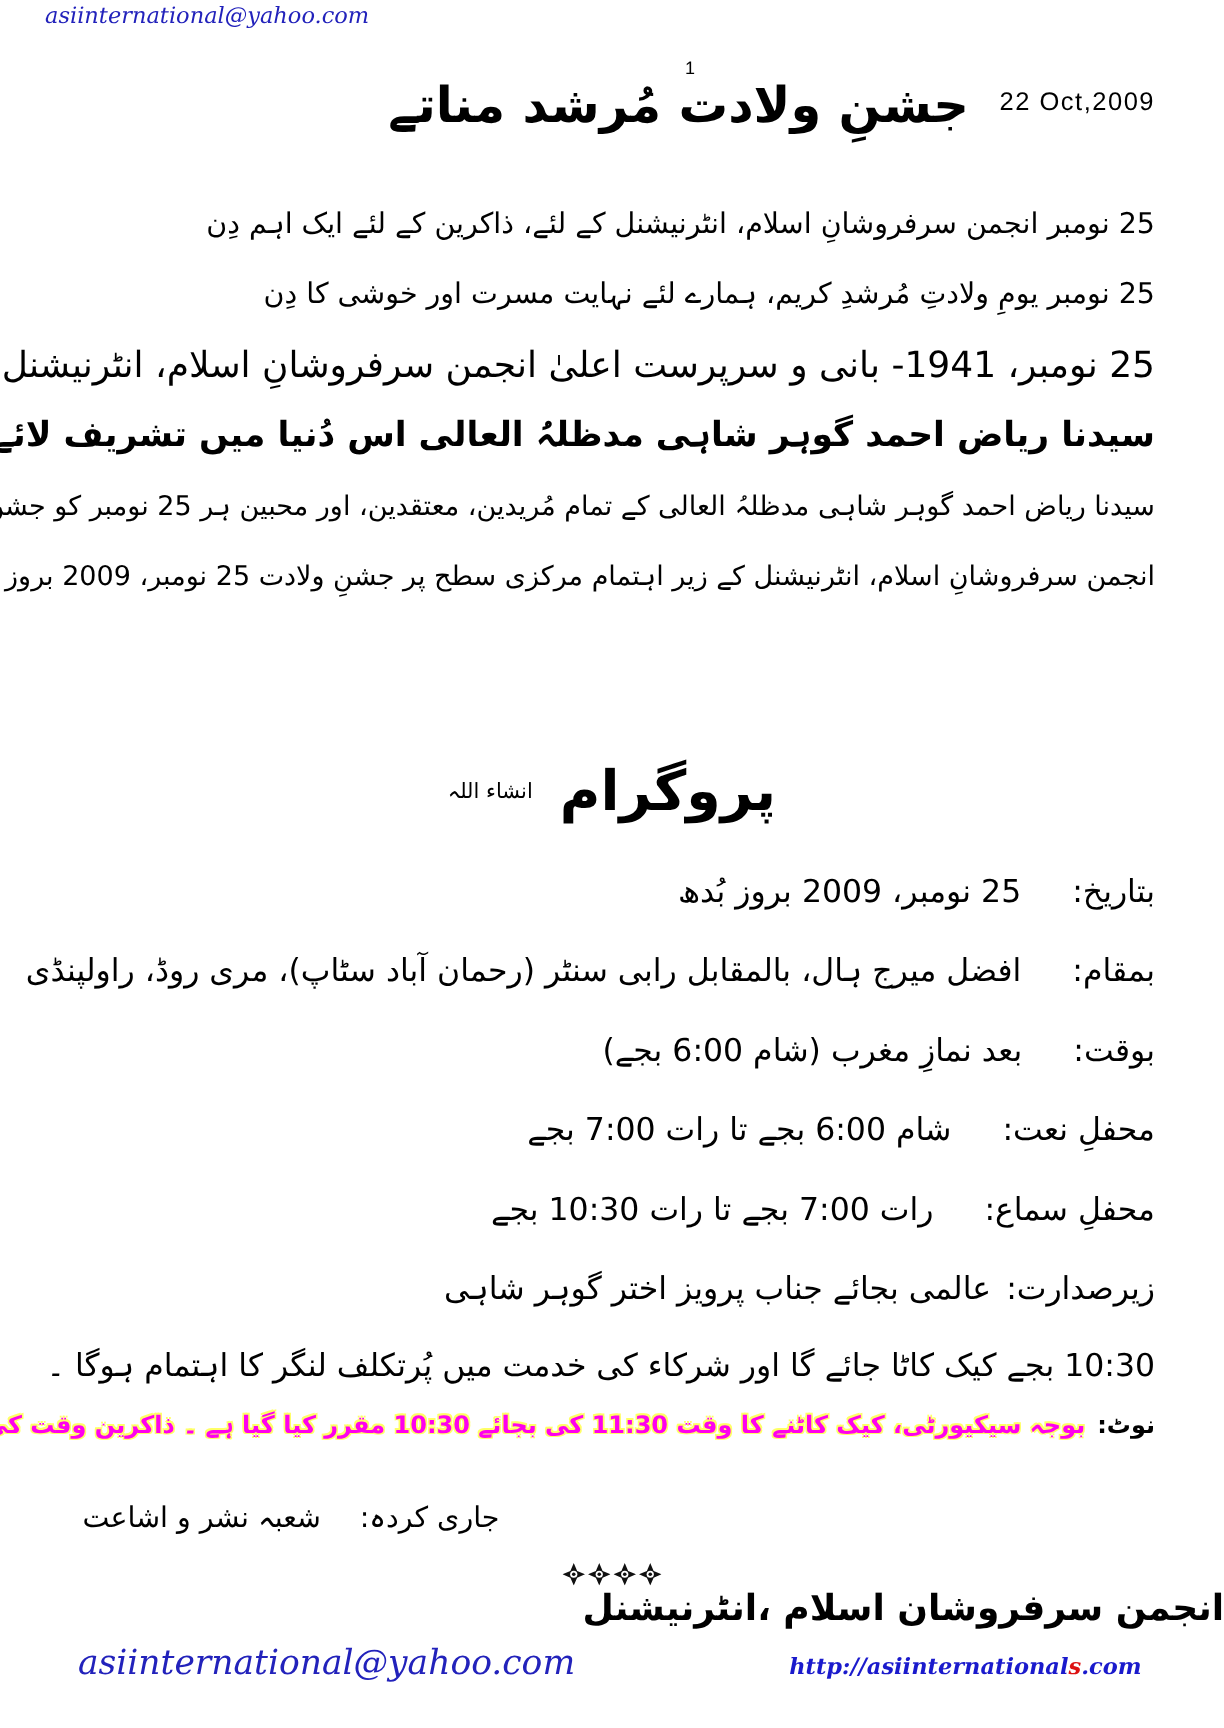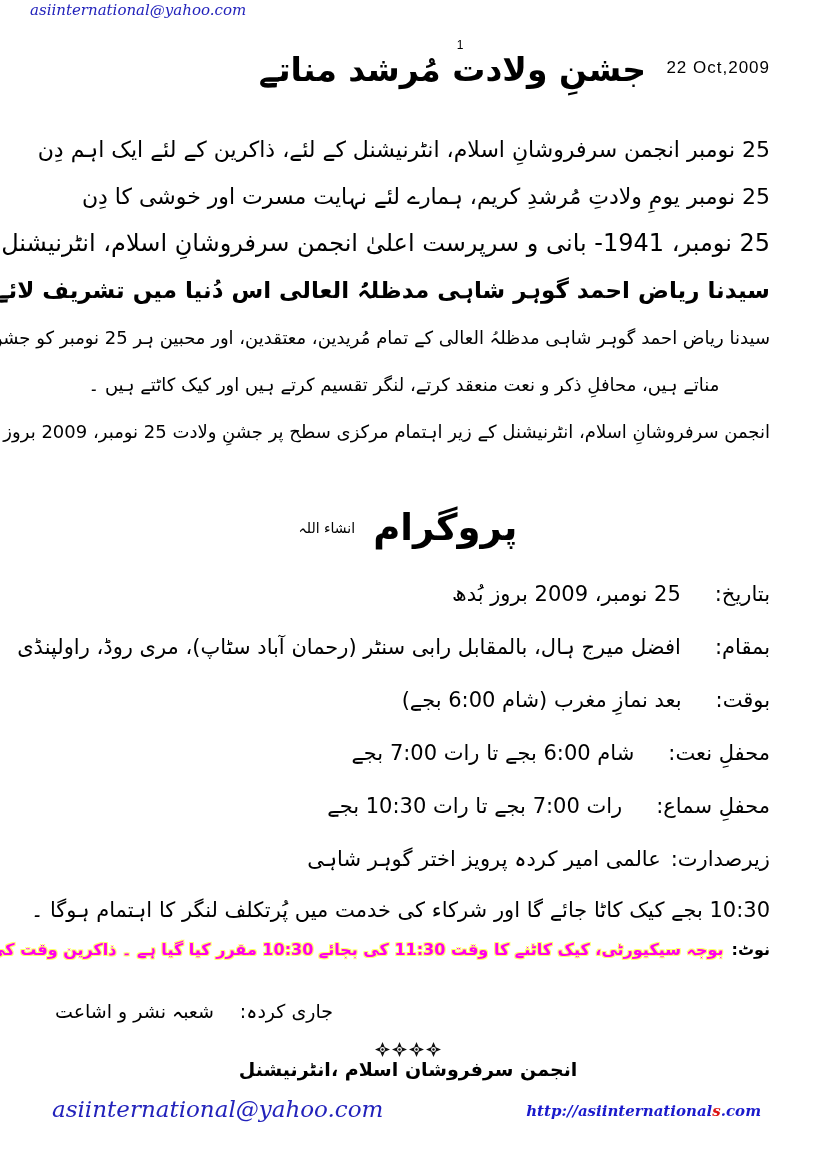--- a/index.html
+++ b/index.html
@@ -27,21 +27,21 @@
   }
   .title{
     position:absolute;top:50px;right:170px;direction:rtl;
     font-size:33px;font-weight:bold;
   }
   
   .body-block{
     position:absolute;top:126px;left:38px;right:46px;
     direction:rtl;text-align:right;
   }
-  .bl{line-height:47px;height:47px;font-size:22px;white-space:nowrap;}
+  .bl{line-height:47px;height:47px;font-size:19px;white-space:nowrap;}
   .bl.size-lg{font-size:24px;}
   .bl.lead-bold{font-size:23px;font-weight:bold;text-align:left;padding-left:16px;}
   .bl.center{text-align:center;}
   .bl.fs18{font-size:18px;}
   
   .program-heading{
     position:absolute;top:506px;left:0;right:0;
     display:flex;justify-content:center;align-items:center;gap:18px;direction:ltr;
   }
   .inshallah{font-size:14px;direction:rtl;}
@@ -70,22 +70,22 @@
     display:flex;justify-content:space-between;align-items:baseline;
     font-size:19px;
   }
   
   .flowers{
     position:absolute;top:1042px;left:0;right:0;
     display:flex;justify-content:center;gap:2px;
   }
   .flower{width:15px;height:15px;display:block;}
   .org-name{
-    position:absolute;top:1058px;left:0;right:0;text-align:center;direction:rtl;
-    font-size:19px;font-weight:bold;
+    position:absolute;top:1058px;left:0;right:0;direction:rtl;
+    font-size:24px;font-weight:bold;
   }
   .email-bottom{
     position:absolute;top:1096px;left:52px;
     font-family:"DejaVu Serif",serif;font-style:italic;font-size:23px;
     color:#2222bb;
   }
   .url-bottom{
     position:absolute;top:1102px;right:55px;
     font-family:"DejaVu Serif",serif;font-style:italic;font-weight:bold;font-size:15px;
     color:#1a1acc;
@@ -101,21 +101,20 @@
   <div class="pagenum">1</div>
   <div class="date">22 Oct,2009</div>
   <div class="title">جشنِ ولادت مُرشد مناتے</div>
 
   <div class="body-block">
     <div class="bl">25 نومبر انجمن سرفروشانِ اسلام، انٹرنیشنل کے لئے، ذاکرین کے لئے ایک اہم دِن</div>
     <div class="bl">25 نومبر یومِ ولادتِ مُرشدِ کریم، ہمارے لئے نہایت مسرت اور خوشی کا دِن</div>
     <div class="bl size-lg">25 نومبر، 1941- بانی و سرپرست اعلیٰ انجمن سرفروشانِ اسلام، انٹرنیشنل،</div>
     <div class="bl lead-bold">سیدنا ریاض احمد گوہر شاہی مدظلہُ العالی اس دُنیا میں تشریف لائے ۔</div>
     <div class="bl fs18">سیدنا ریاض احمد گوہر شاہی مدظلہُ العالی کے تمام مُریدین، معتقدین، اور محبین ہر 25 نومبر کو جشنِ ولادت مناتے ہیں، خوشی</div>
-    <div class="bl fs18 center">مناتے ہیں، محافلِ ذکر و نعت منعقد کرتے، لنگر تقسیم کرتے ہیں اور کیک کاٹتے ہیں ۔</div>
     <div class="bl fs18">انجمن سرفروشانِ اسلام، انٹرنیشنل کے زیر اہتمام مرکزی سطح پر جشنِ ولادت 25 نومبر، 2009 بروز بُدھ راولپنڈی</div>
   </div>
 
   <div class="program-heading">
     <span class="inshallah">انشاء اللہ</span>
     <span class="program-title">پروگرام</span>
   </div>
 
   <div class="program-block">
     <div class="prow">
@@ -127,21 +126,21 @@
     <div class="prow">
       <span class="plabel">بوقت:</span><span class="pvalue">بعد نمازِ مغرب (شام 6:00 بجے)</span>
     </div>
     <div class="prow">
       <span class="plabel">محفلِ نعت:</span><span class="pvalue">شام 6:00 بجے تا رات 7:00 بجے</span>
     </div>
     <div class="prow">
       <span class="plabel">محفلِ سماع:</span><span class="pvalue">رات 7:00 بجے تا رات 10:30 بجے</span>
     </div>
     <div class="prow tight">
-      <span class="plabel">زیرصدارت:</span><span class="pvalue">عالمی امیر کردہ پرویز اختر گوہر شاہی</span>
+      <span class="plabel">زیرصدارت:</span><span class="pvalue">عالمی بجائے جناب پرویز اختر گوہر شاہی</span>
     </div>
     <div class="closing-line">10:30 بجے کیک کاٹا جائے گا اور شرکاء کی خدمت میں پُرتکلف لنگر کا اہتمام ہوگا ۔</div>
   </div>
 
   <div class="note-line">
     <span class="note-label">نوٹ:</span><span class="note-text">بوجہ سیکیورٹی، کیک کاٹنے کا وقت 11:30 کی بجائے 10:30 مقرر کیا گیا ہے ۔ ذاکرین وقت کی پابندی کریں ۔</span>
   </div>
 
   <div class="issued-line">
     <span>جاری کردہ:</span>

